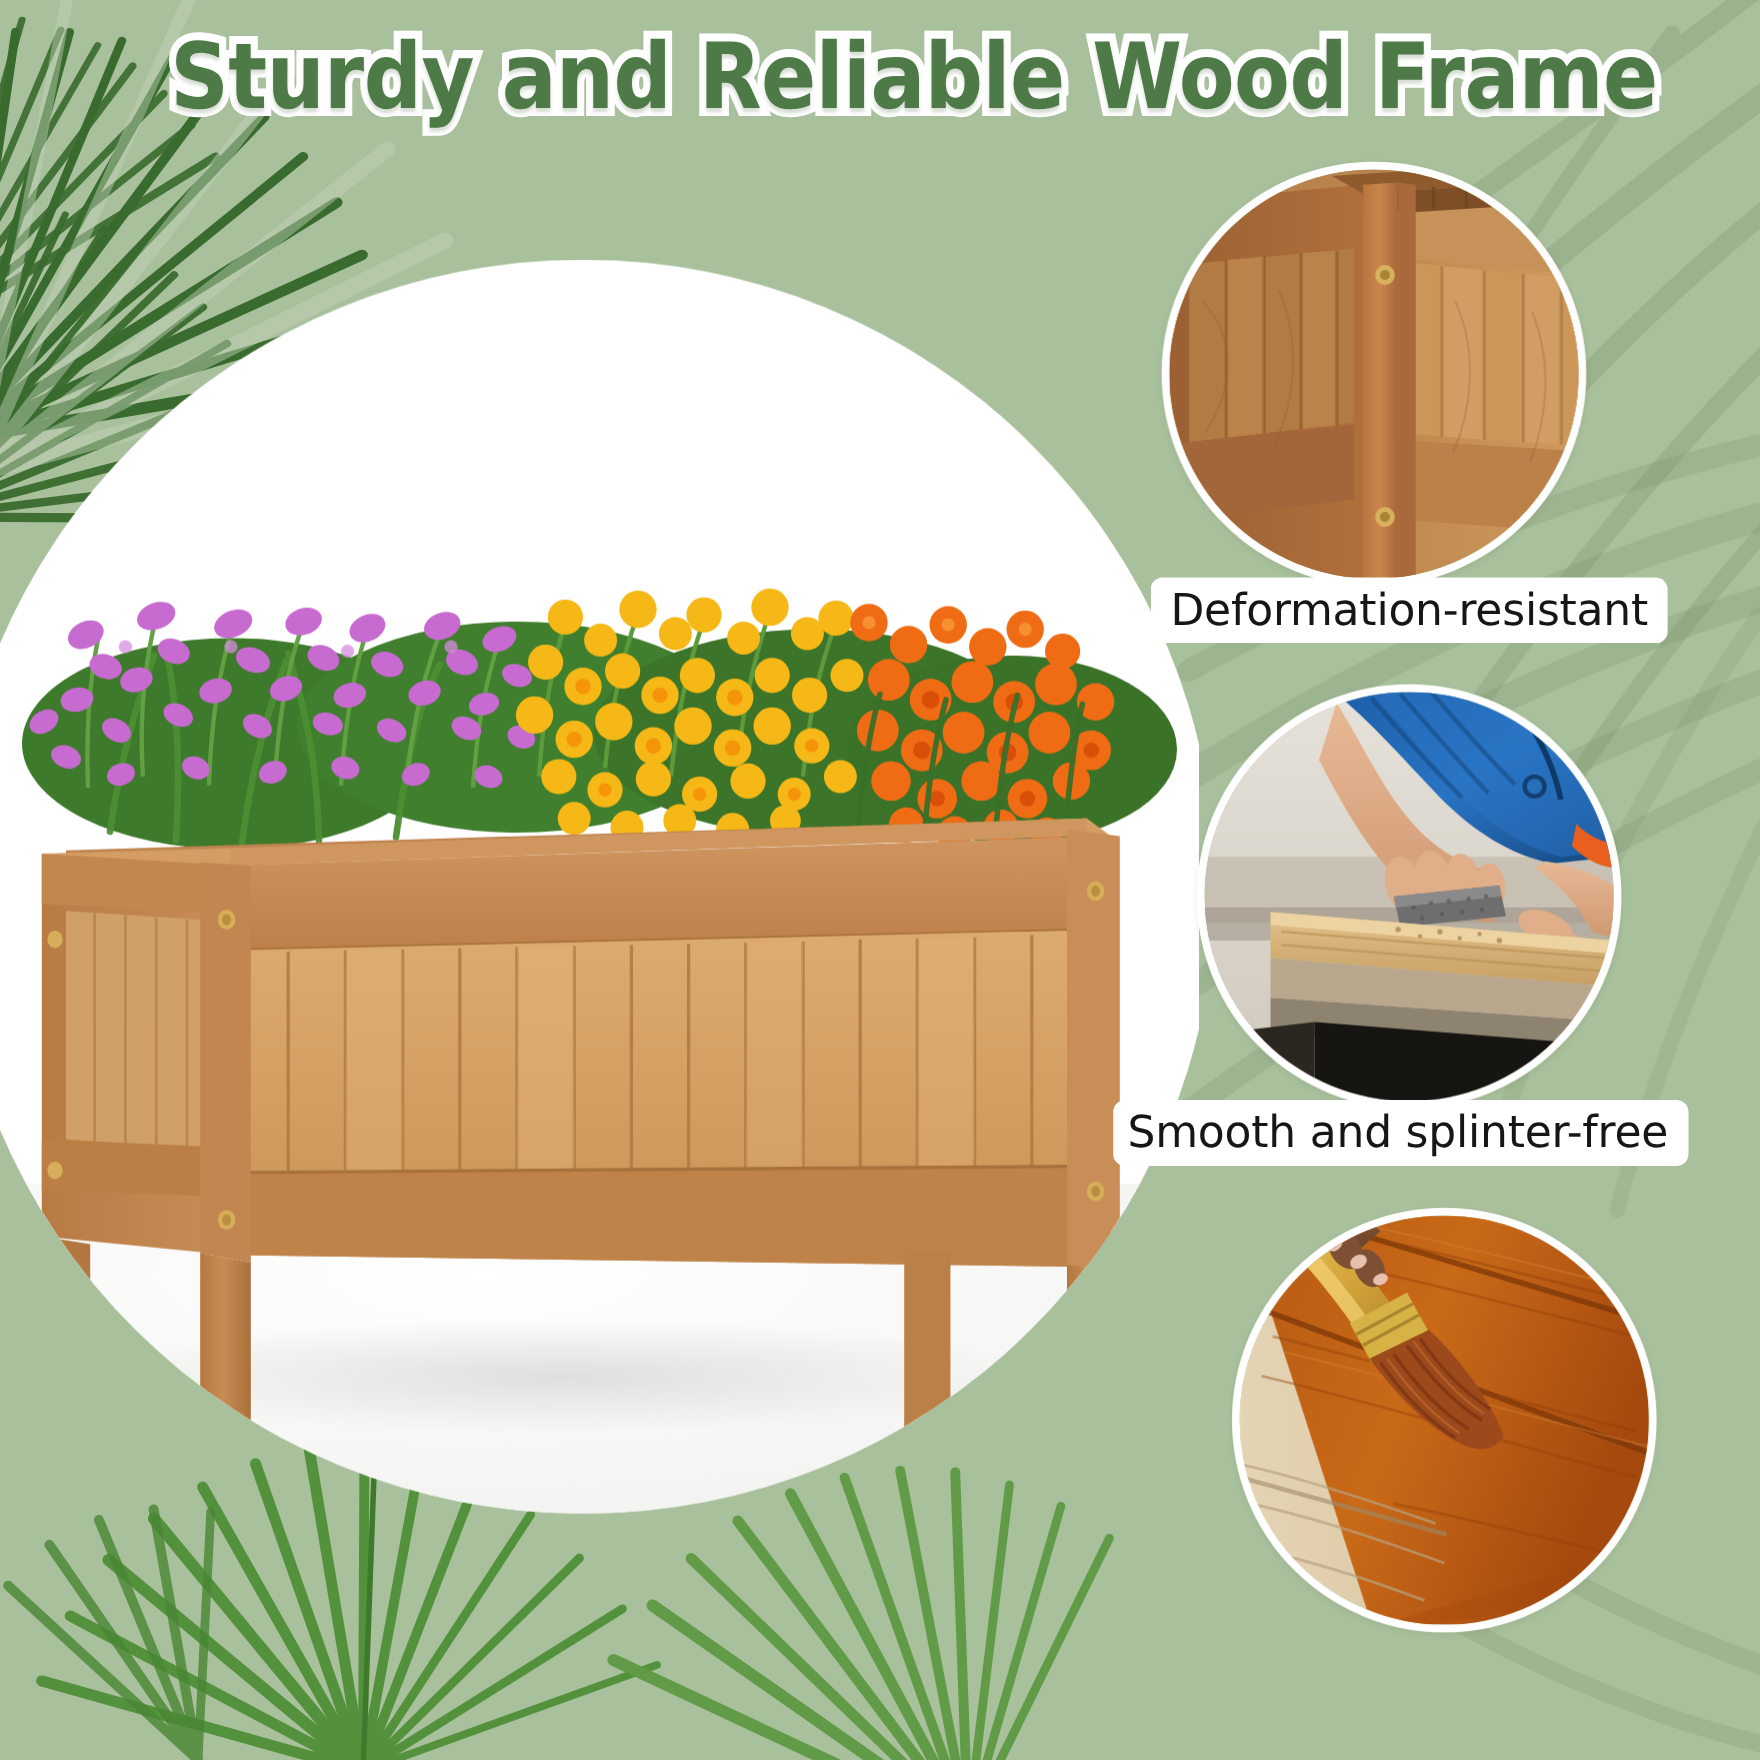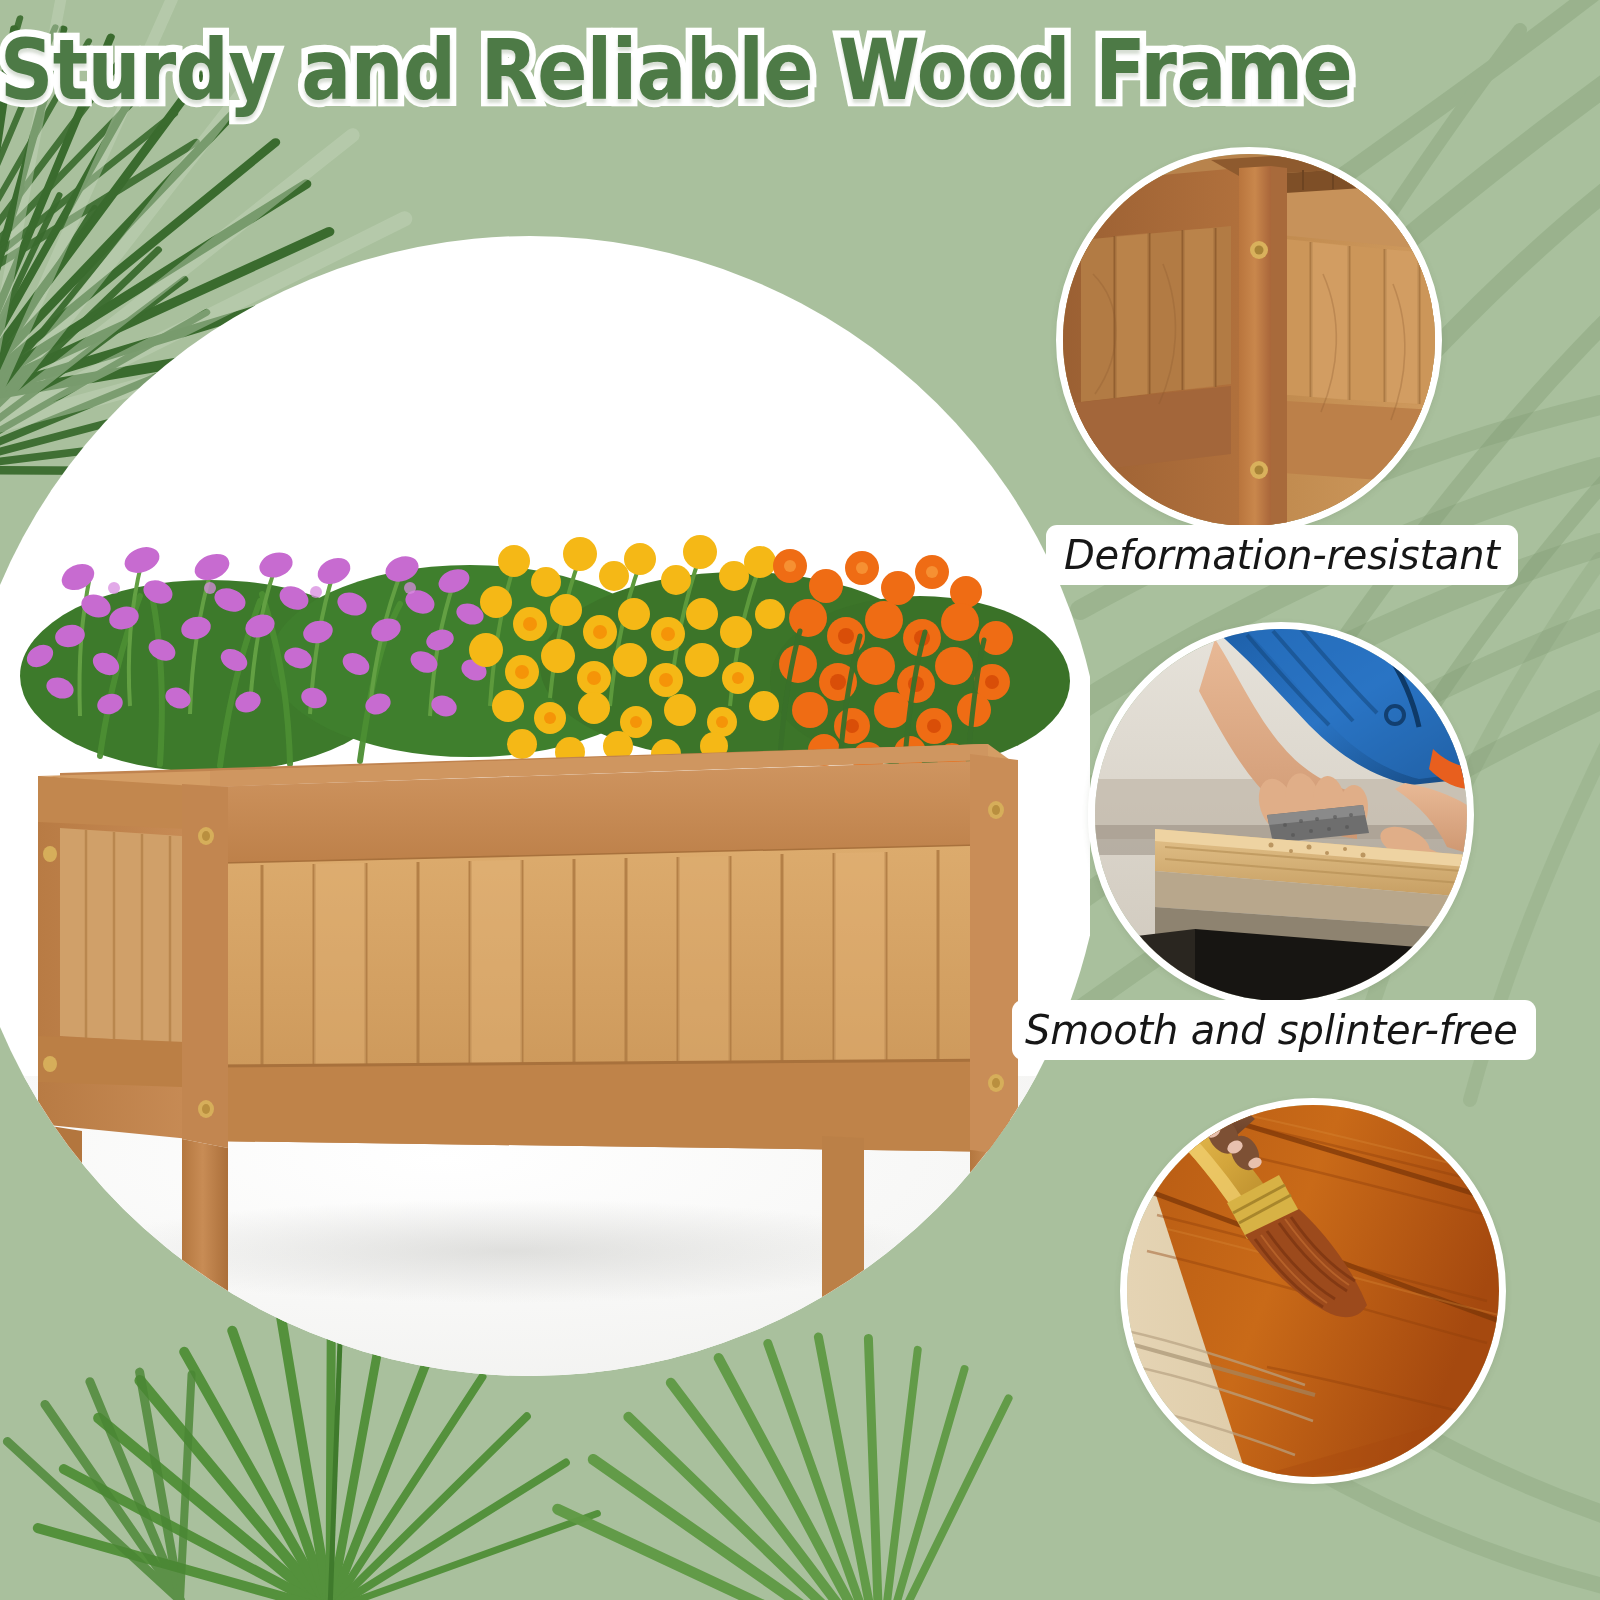--- a/index.html
+++ b/index.html
@@ -12,21 +12,21 @@
 
   #stage { position:absolute; inset:0; overflow:hidden; }
 
   
   .bg-base { position:absolute; inset:0; background:#a9c09d; }
   .bg-svg  { position:absolute; inset:0; width:1600px; height:1600px; }
 
   
   .title-wrap{
     position:absolute; left:0; top:22px; width:1507px;
-    text-align:left; z-index:60;
+    text-align:right; z-index:60;
   }
   .title{
     display:inline-block;
     font-family:"DejaVu Sans", sans-serif;
     font-size:74px;
     font-weight:bold;
     letter-spacing:-0.5px;
     color:#4d7a46;
     -webkit-text-stroke:13px #ffffff;
     paint-order:stroke fill;
@@ -62,21 +62,20 @@
     background:#ffffff;
     border-radius:11px;
     font-family:"DejaVu Sans", sans-serif;
     font-size:40px;
     color:#161616;
     white-space:nowrap;
     display:flex; align-items:center;
     padding:0 18px;
     height:60px;
     letter-spacing:-0.2px;
-    font-style:italic;
   }
   .pill-1{ left:1046px; top:525px;  }
   .pill-2{ left:1012px; top:1000px;padding-left:13px; }
   .pill-3{ left:1022px; top:1487px; }
 </style>
 </head>
 <body>
 
 <div id="stage">
 

